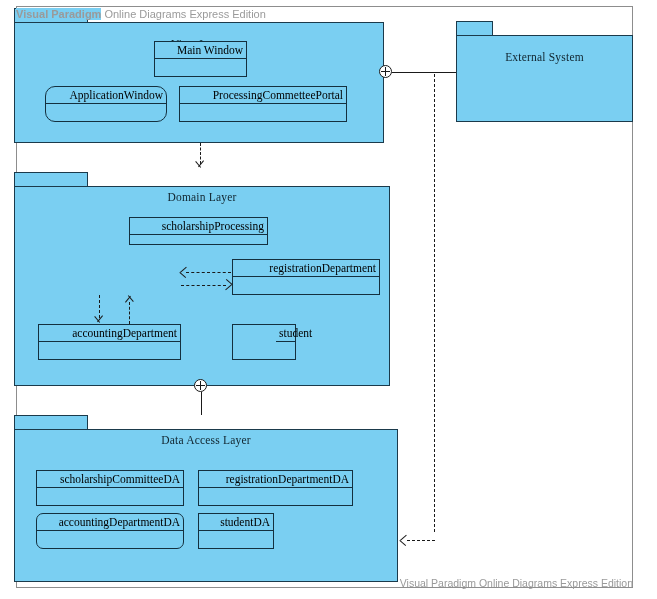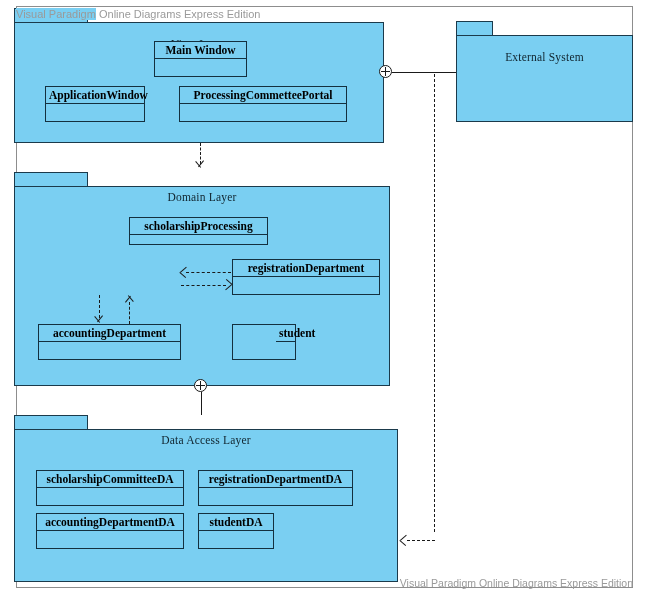--- a/index.html
+++ b/index.html
@@ -31,22 +31,22 @@
   .pkg-title{
     position:absolute;left:0;right:0;
     text-align:center;color:#10242e;
     font-size:11.5px;font-family:"Liberation Serif", serif;
     letter-spacing:.2px;white-space:nowrap;
   }
 
   
   .cls{position:absolute;background:#7ACFF2;border:1.5px solid #14303f;box-sizing:border-box;}
   .cls-name{
-    height:17px;line-height:17px;text-align:center;
-    font-weight:bold;font-size:11.5px;color:#000;
+    height:17px;line-height:17px;text-align:right;
+    font-weight:normal;font-size:11.5px;color:#000;
     border-bottom:1.5px solid #14303f;
     font-family:"Liberation Serif", serif;white-space:nowrap;
     padding:0 3px;box-sizing:border-box;
   }
   .cls-attrs{height:100%;}
 
   
   .vline{position:absolute;width:0;border-left:1.4px dashed #1a1a1a;}
   .vline-solid{position:absolute;width:0;border-left:1.4px solid #1a1a1a;}
   .hline-solid{position:absolute;height:0;border-top:1.4px solid #1a1a1a;}
@@ -77,21 +77,21 @@
   }
   .circle-plus:before{left:50%;top:1px;bottom:1px;width:1.3px;margin-left:-.65px;}
   .circle-plus:after{top:50%;left:1px;right:1px;height:1.3px;margin-top:-.65px;}
 
   
   .wm-top{
     position:absolute;left:16px;top:7px;height:14px;line-height:14px;
     font-family:"Liberation Sans", sans-serif;font-size:11px;color:#9a9a9a;
     white-space:nowrap;z-index:40;
   }
-  .wm-top .hl{color:#9a9a9a;background:#7ACFF2;}
+  .wm-top .hl{color:#9a9a9a;background:#7ACFF2;font-weight:bold;}
   .wm-bottom{
     position:absolute;right:24px;bottom:10px;
     font-family:"Liberation Sans", sans-serif;font-size:10.5px;color:#9a9a9a;
     white-space:nowrap;z-index:40;
   }
 </style>
 </head>
 <body>
 
 <div id="canvas">
@@ -101,21 +101,21 @@
   <div class="package" style="left:14px;top:8px;width:370px;height:135px;">
     <div class="pkg-tab" style="left:0;top:0;width:74px;height:15px;"></div>
     <div class="pkg-body" style="top:14px;width:370px;height:121px;"></div>
     <div class="pkg-title" style="top:18px;margin-top:12px;">View Layer</div>
 
     <div class="cls" style="left:140px;top:33px;width:93px;height:36px;">
       <div class="cls-name">Main Window</div>
       <div class="cls-attrs"></div>
     </div>
 
-    <div class="cls" style="left:31px;top:78px;width:100px;height:36px;">
+    <div class="cls" style="left:31px;top:78px;width:122px;height:36px;border-radius:10px;">
       <div class="cls-name">ApplicationWindow</div>
       <div class="cls-attrs"></div>
     </div>
 
     <div class="cls" style="left:165px;top:78px;width:168px;height:36px;">
       <div class="cls-name">ProcessingCommetteePortal</div>
       <div class="cls-attrs"></div>
     </div>
   </div>
 
@@ -172,21 +172,21 @@
     <div class="cls" style="left:22px;top:55px;width:148px;height:36px;">
       <div class="cls-name">scholarshipCommitteeDA</div>
       <div class="cls-attrs"></div>
     </div>
 
     <div class="cls" style="left:184px;top:55px;width:155px;height:36px;">
       <div class="cls-name">registrationDepartmentDA</div>
       <div class="cls-attrs"></div>
     </div>
 
-    <div class="cls" style="left:22px;top:98px;width:148px;height:36px;">
+    <div class="cls" style="left:22px;top:98px;width:148px;height:36px;border-radius:7px;">
       <div class="cls-name">accountingDepartmentDA</div>
       <div class="cls-attrs"></div>
     </div>
 
     <div class="cls" style="left:184px;top:98px;width:76px;height:36px;">
       <div class="cls-name">studentDA</div>
       <div class="cls-attrs"></div>
     </div>
   </div>
 

